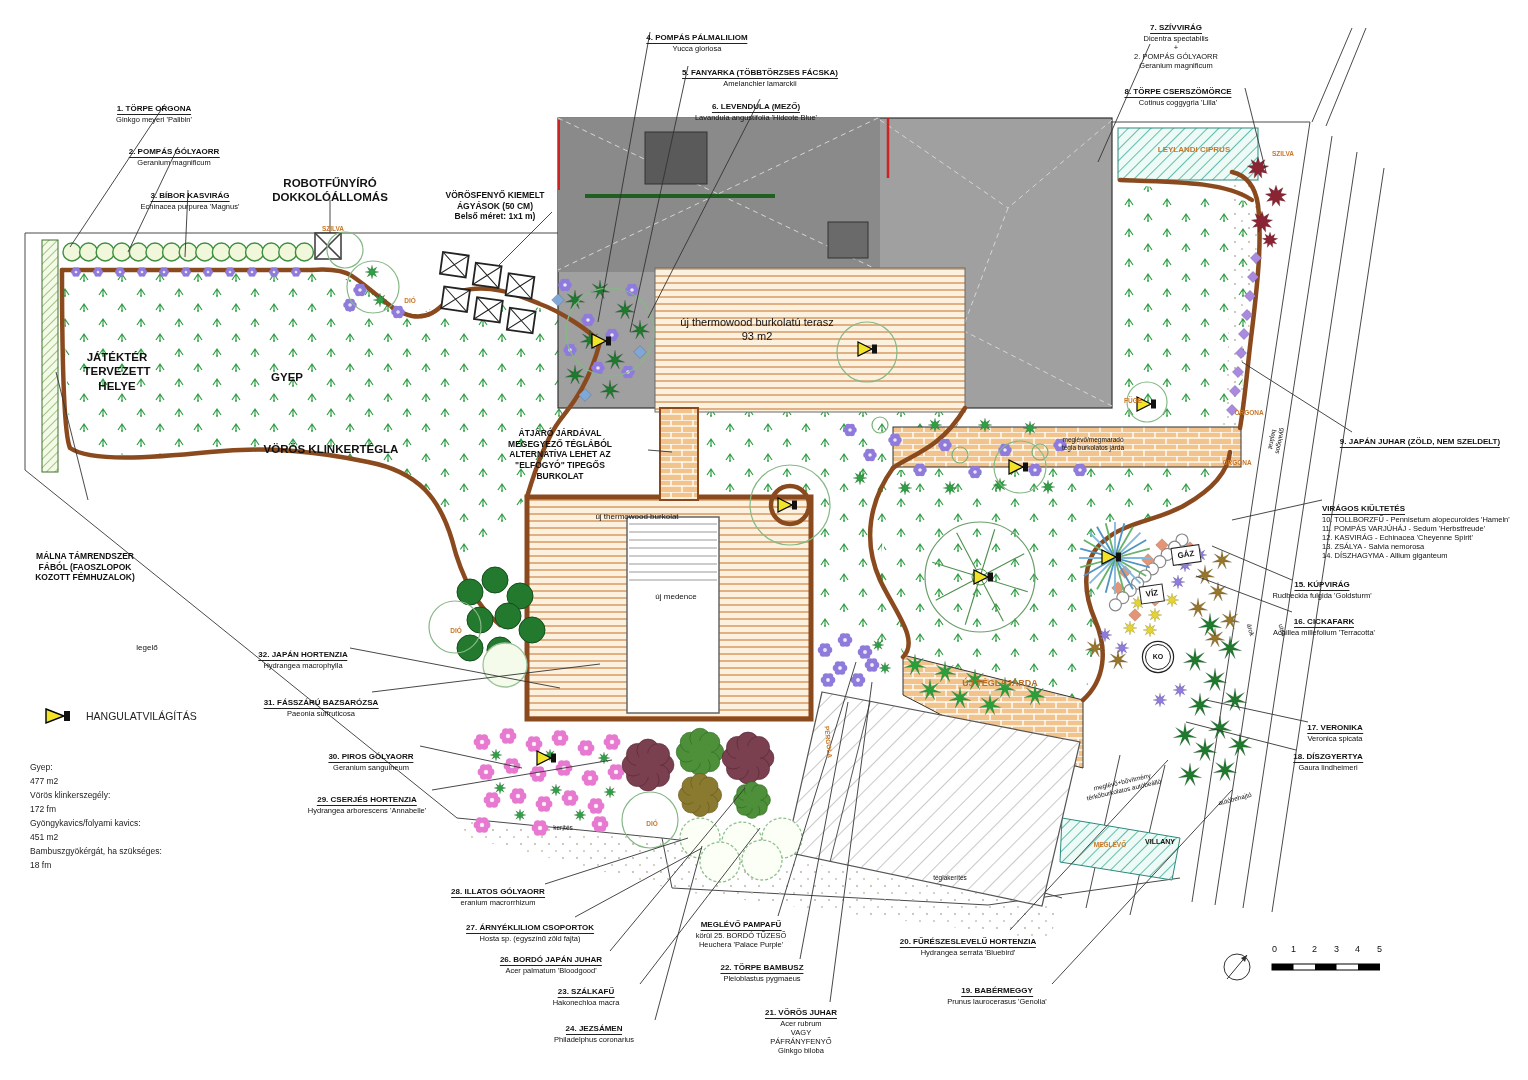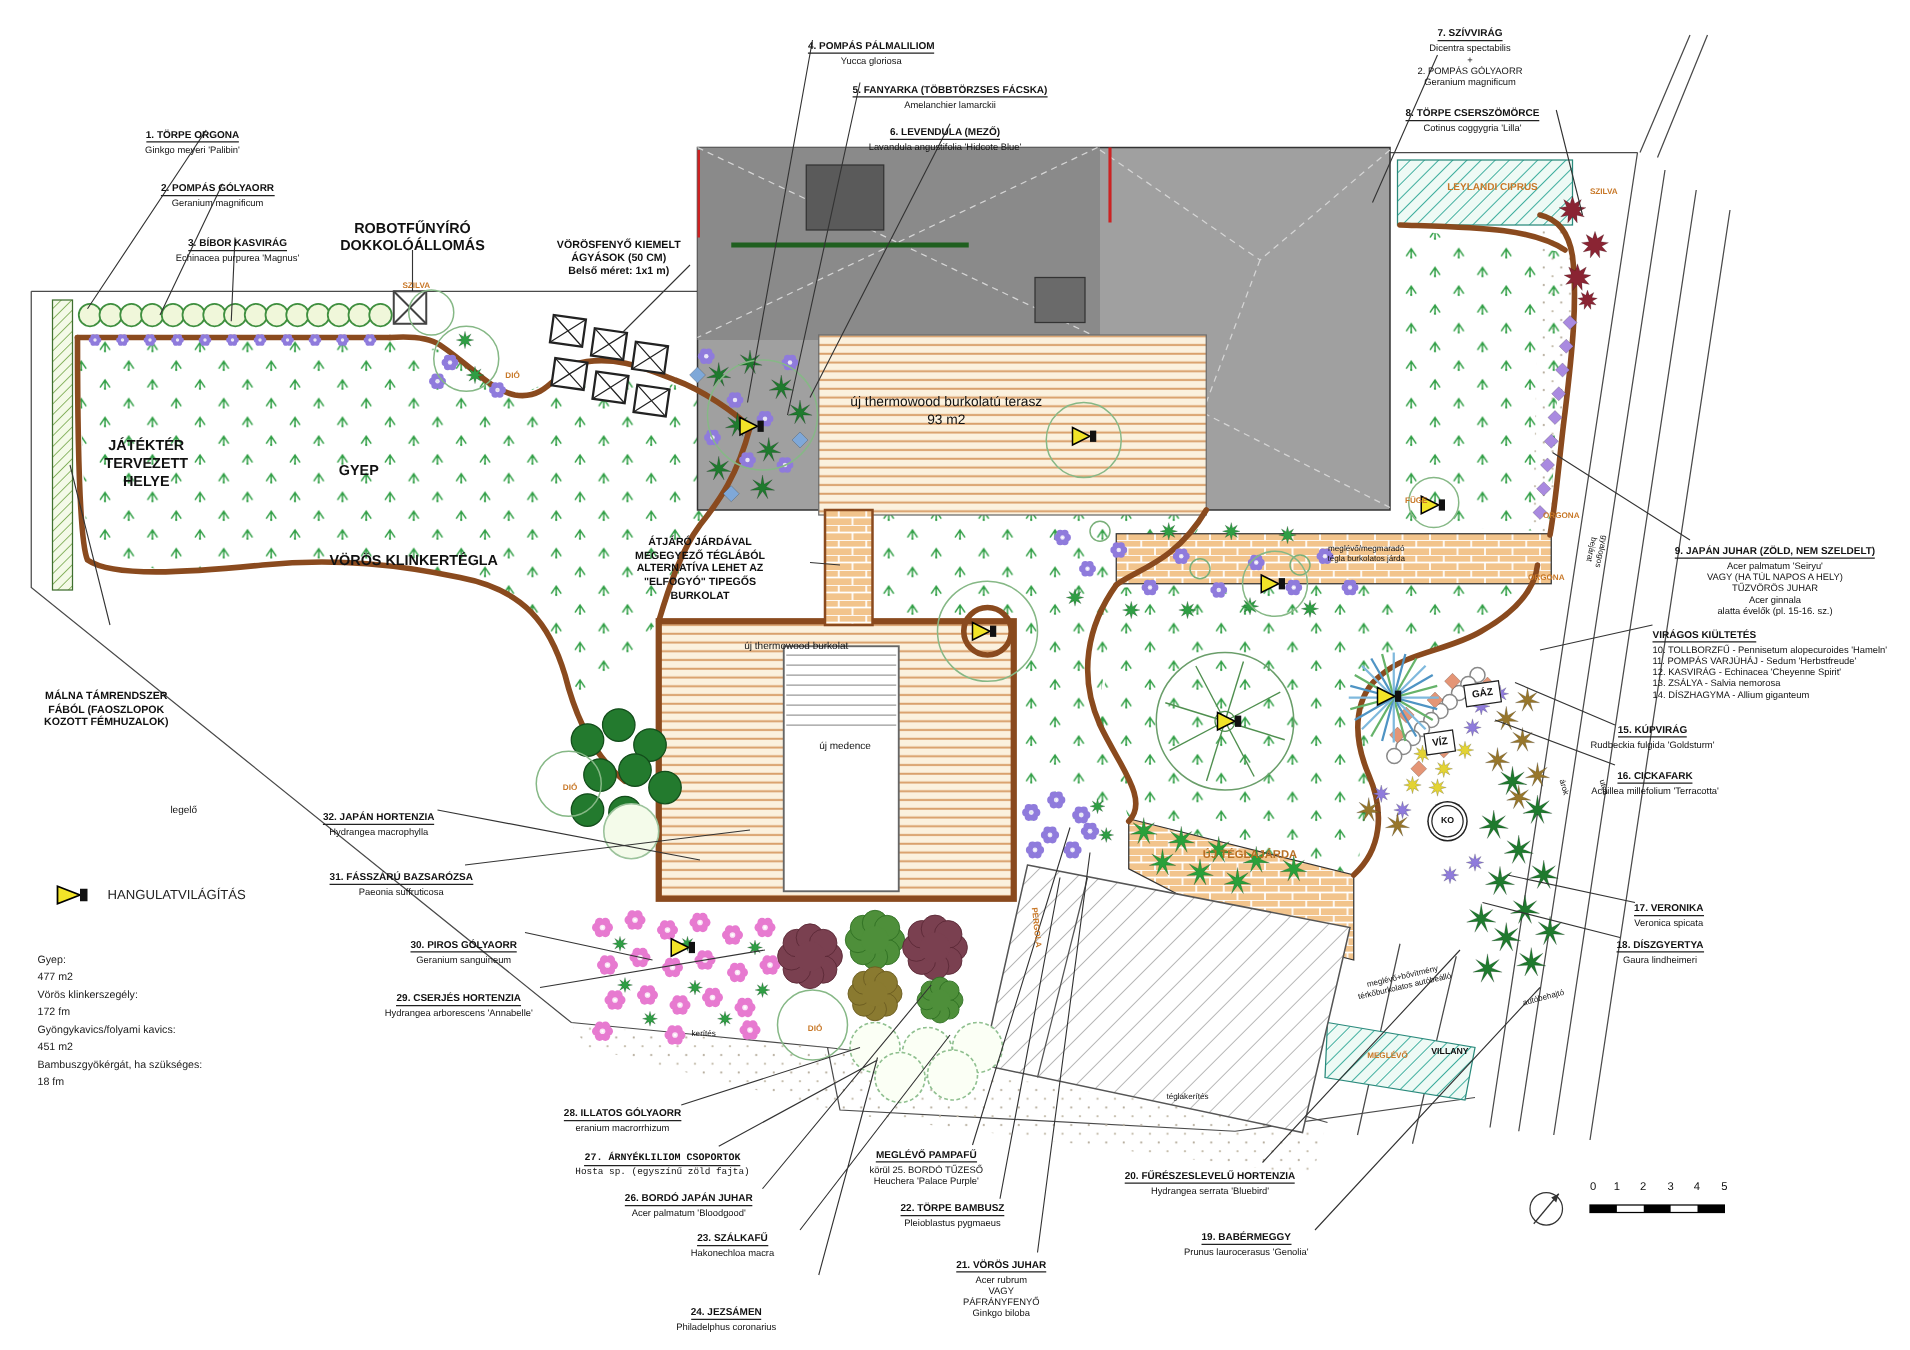--- a/index.html
+++ b/index.html
@@ -873,47 +873,43 @@
       <div class="pl" style="left: 174px; top: 139px;"><span class="t">2. POMPÁS GÓLYAORR</span><span class="l">Geranium magnificum</span></div>
       <div class="pl" style="left: 190px; top: 183px;"><span class="t">3. BÍBOR KASVIRÁG</span><span class="l">Echinacea purpurea 'Magnus'</span></div>
       <div class="pl" style="left: 697px; top: 25px;"><span class="t">4. POMPÁS PÁLMALILIOM</span><span class="l">Yucca gloriosa</span></div>
       <div class="pl" style="left: 760px; top: 60px;"><span class="t">5. FANYARKA (TÖBBTÖRZSES FÁCSKA)</span><span class="l">Amelanchier lamarckii</span></div>
       <div class="pl" style="left: 756px; top: 94px;"><span class="t">6. LEVENDULA (MEZŐ)</span><span class="l">Lavandula angustifolia 'Hidcote Blue'</span></div>
       <div class="pl" style="left: 1176px; top: 15px;"><span class="t">7. SZÍVVIRÁG</span><span class="l">Dicentra spectabilis
 +
 2. POMPÁS GÓLYAORR
 Geranium magnificum</span></div>
       <div class="pl" style="left: 1178px; top: 79px;"><span class="t">8. TÖRPE CSERSZÖMÖRCE</span><span class="l">Cotinus coggygria 'Lilla'</span></div>
-      <div class="pl" style="left: 1420px; top: 429px;"><span class="t">9. JAPÁN JUHAR (ZÖLD, NEM SZELDELT)</span><span class="l">Acer palmatum 'Seiryu'
-VAGY (HA TÚL NAPOS A HELY)
-TŰZVÖRÖS JUHAR
-Acer ginnala
-alatta évelők (pl. 15-16. sz.)</span></div>
+      <div class="pl" style="left: 1420px; top: 429px;"><span class="t">9. JAPÁN JUHAR (ZÖLD, NEM SZELDELT)</span></div>
       <div class="pl left" style="left: 1322px; top: 496px;"><span class="t">VIRÁGOS KIÜLTETÉS</span><span class="l">10. TOLLBORZFŰ - Pennisetum alopecuroides 'Hameln'
 11. POMPÁS VARJÚHÁJ - Sedum 'Herbstfreude'
 12. KASVIRÁG - Echinacea 'Cheyenne Spirit'
 13. ZSÁLYA - Salvia nemorosa
 14. DÍSZHAGYMA - Allium giganteum</span></div>
       <div class="pl" style="left: 1322px; top: 572px;"><span class="t">15. KÚPVIRÁG</span><span class="l">Rudbeckia fulgida 'Goldsturm'</span></div>
       <div class="pl" style="left: 1324px; top: 609px;"><span class="t">16. CICKAFARK</span><span class="l">Achillea millefolium 'Terracotta'</span></div>
       <div class="pl" style="left: 1335px; top: 715px;"><span class="t">17. VERONIKA</span><span class="l">Veronica spicata</span></div>
       <div class="pl" style="left: 1328px; top: 744px;"><span class="t">18. DÍSZGYERTYA</span><span class="l">Gaura lindheimeri</span></div>
       <div class="pl" style="left: 997px; top: 978px;"><span class="t">19. BABÉRMEGGY</span><span class="l">Prunus laurocerasus 'Genolia'</span></div>
       <div class="pl" style="left: 968px; top: 929px;"><span class="t">20. FŰRÉSZESLEVELŰ HORTENZIA</span><span class="l">Hydrangea serrata 'Bluebird'</span></div>
       <div class="pl" style="left: 801px; top: 1000px;"><span class="t">21. VÖRÖS JUHAR</span><span class="l">Acer rubrum
 VAGY
 PÁFRÁNYFENYŐ
 Ginkgo biloba</span></div>
       <div class="pl" style="left: 762px; top: 955px;"><span class="t">22. TÖRPE BAMBUSZ</span><span class="l">Pleioblastus pygmaeus</span></div>
       <div class="pl" style="left: 741px; top: 912px;"><span class="t">MEGLÉVŐ PAMPAFŰ</span><span class="l">körül 25. BORDÓ TŰZESŐ
 Heuchera 'Palace Purple'</span></div>
       <div class="pl" style="left: 570px; top: 979px; margin-left: 16px;"><span class="t">23. SZÁLKAFŰ</span><span class="l">Hakonechloa macra</span></div>
-      <div class="pl" style="left: 581px; top: 1016px; margin-top: 22px;"><span class="t">24. JEZSÁMEN</span><span class="l">Philadelphus coronarius</span></div>
+      <div class="pl" style="left: 594px; top: 1016px;"><span class="t">24. JEZSÁMEN</span><span class="l">Philadelphus coronarius</span></div>
       <div class="pl" style="left: 551px; top: 947px;"><span class="t">26. BORDÓ JAPÁN JUHAR</span><span class="l">Acer palmatum 'Bloodgood'</span></div>
-      <div class="pl" style="left: 530px; top: 915px; font-family: Liberation Mono, monospace;"><span class="t">27. ÁRNYÉKLILIOM CSOPORTOK</span><span class="l">Hosta sp. (egyszínű zöld fajta)</span></div>
+      <div class="pl" style="left: 530px; top: 915px;"><span class="t">27. ÁRNYÉKLILIOM CSOPORTOK</span><span class="l">Hosta sp. (egyszínű zöld fajta)</span></div>
       <div class="pl" style="left: 498px; top: 879px;"><span class="t">28. ILLATOS GÓLYAORR</span><span class="l">eranium macrorrhizum</span></div>
       <div class="pl" style="left: 367px; top: 787px;"><span class="t">29. CSERJÉS HORTENZIA</span><span class="l">Hydrangea arborescens 'Annabelle'</span></div>
       <div class="pl" style="left: 371px; top: 744px;"><span class="t">30. PIROS GÓLYAORR</span><span class="l">Geranium sanguineum</span></div>
       <div class="pl" style="left: 321px; top: 690px;"><span class="t">31. FÁSSZÁRÚ BAZSARÓZSA</span><span class="l">Paeonia suffruticosa</span></div>
       <div class="pl" style="left: 303px; top: 642px;"><span class="t">32. JAPÁN HORTENZIA</span><span class="l">Hydrangea macrophylla</span></div>
       <div class="note b12" style="left: 330px; top: 176px;">ROBOTFŰNYÍRÓ
 DOKKOLÓÁLLOMÁS</div>
       <div class="note b9" style="left: 495px; top: 190px;">VÖRÖSFENYŐ KIEMELT
 ÁGYÁSOK (50 CM)
 Belső méret: 1x1 m)</div>

